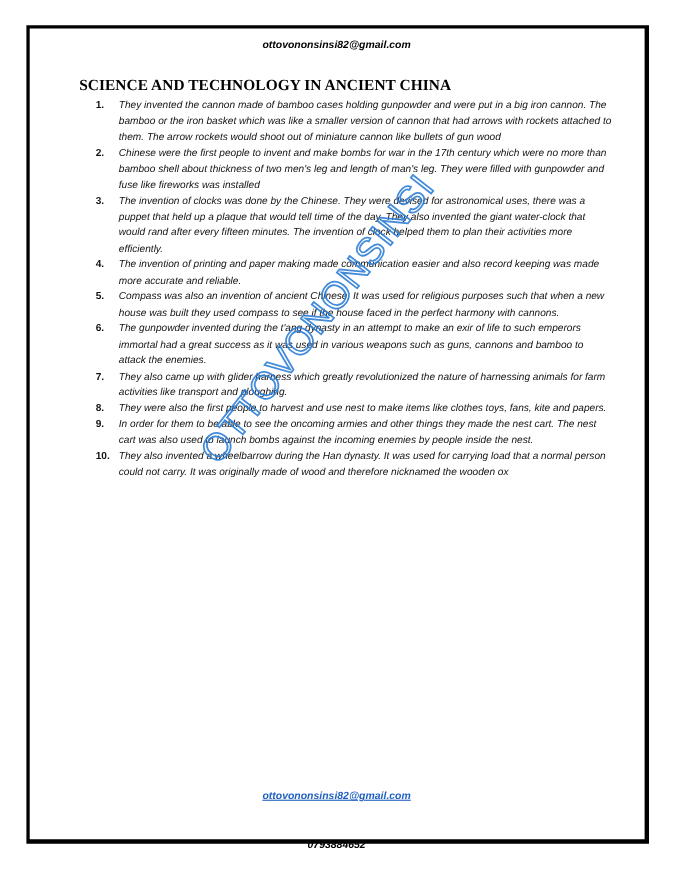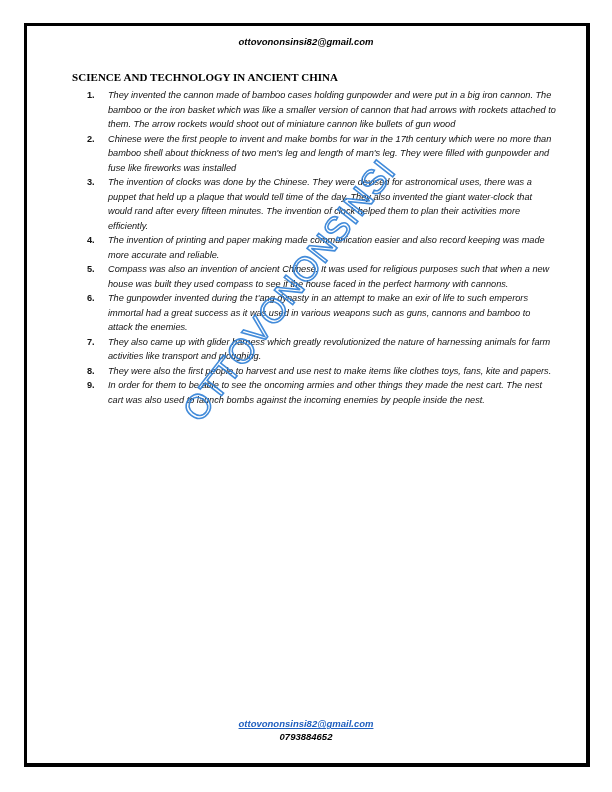--- a/index.html
+++ b/index.html
@@ -8,40 +8,40 @@
     position: absolute; left: 24px; top: 23px; width: 559px; height: 737px;
     border: 3px solid #000; border-right-width: 4px; border-bottom-width: 4px;
   }
   .header-email {
     position: absolute; top: 36px; left: 0; width: 612px; text-align: center;
     font-family: "Liberation Sans", sans-serif; font-style: italic; font-weight: bold;
     font-size: 9.5px; color: #000;
   }
   .title {
     position: absolute; left: 72px; top: 71px;
-    font-family: "Liberation Serif", serif; font-weight: bold; font-size: 11px;
+    font-family: "Liberation Serif", serif; font-weight: bold; font-size: 14px;
     color: #000; letter-spacing: 0.05px; white-space: nowrap;
   }
   .list {
     position: absolute; left: 87px; top: 88px; width: 470px; margin: 0; padding: 0;
     list-style: none;
     font-family: "Liberation Sans", sans-serif; font-size: 9.2px; line-height: 14.5px; color: #111;
   }
   .list-item { position: relative; padding-left: 21px; }
   .list-num {
     position: absolute; left: 0; top: 0; font-weight: bold; width: 20px;
   }
   .list-text { display: block; font-style: italic; }
   .footer {
     position: absolute; top: 717px; left: 0; width: 612px; text-align: center;
     font-family: "Liberation Sans", sans-serif; font-style: italic; font-weight: bold;
     font-size: 9.5px; line-height: 13px;
   }
   .footer-link { color: #1f5fbf; text-decoration: underline; }
-  .footer-phone { color: #000; display: block; }
+  .footer-phone { color: #000; display: block; margin-top: 32px; }
   .watermark {
     position: absolute; left: 175px; top: 405px; transform-origin: 0 0;
     transform: rotate(-52deg);
     font-family: "Liberation Sans", sans-serif; font-size: 34px; font-weight: normal;
     color: rgba(255,255,255,0); -webkit-text-stroke: 1.6px #2e7fd6;
     letter-spacing: 1px; white-space: nowrap; pointer-events: none; opacity: 0.9;
   }
 </style>
 </head>
 <body>
@@ -82,20 +82,24 @@
     <span class="list-text">They also came up with glider harness which greatly revolutionized the nature of harnessing animals for farm activities like transport and ploughing.</span>
   </li>
   <li class="list-item">
     <span class="list-num">8.</span>
     <span class="list-text">They were also the first people to harvest and use nest to make items like clothes toys, fans, kite and papers.</span>
   </li>
   <li class="list-item">
     <span class="list-num">9.</span>
     <span class="list-text">In order for them to be able to see the oncoming armies and other things they made the nest cart. The nest cart was also used to launch bombs against the incoming enemies by people inside the nest.</span>
   </li>
+  <li class="list-item">
+    <span class="list-num">10.</span>
+    <span class="list-text">They also invented a wheelbarrow during the Han dynasty. It was used for carrying load that a normal person could not carry. It was originally made of wood and therefore nicknamed the wooden ox</span>
+  </li>
 </ol>
 
 <div class="watermark">OTTOVONONSINSI</div>
 
 <div class="footer">
   <a class="footer-link">ottovononsinsi82@gmail.com</a>
   <span class="footer-phone">0793884652</span>
 </div>
 
 </body></html>

